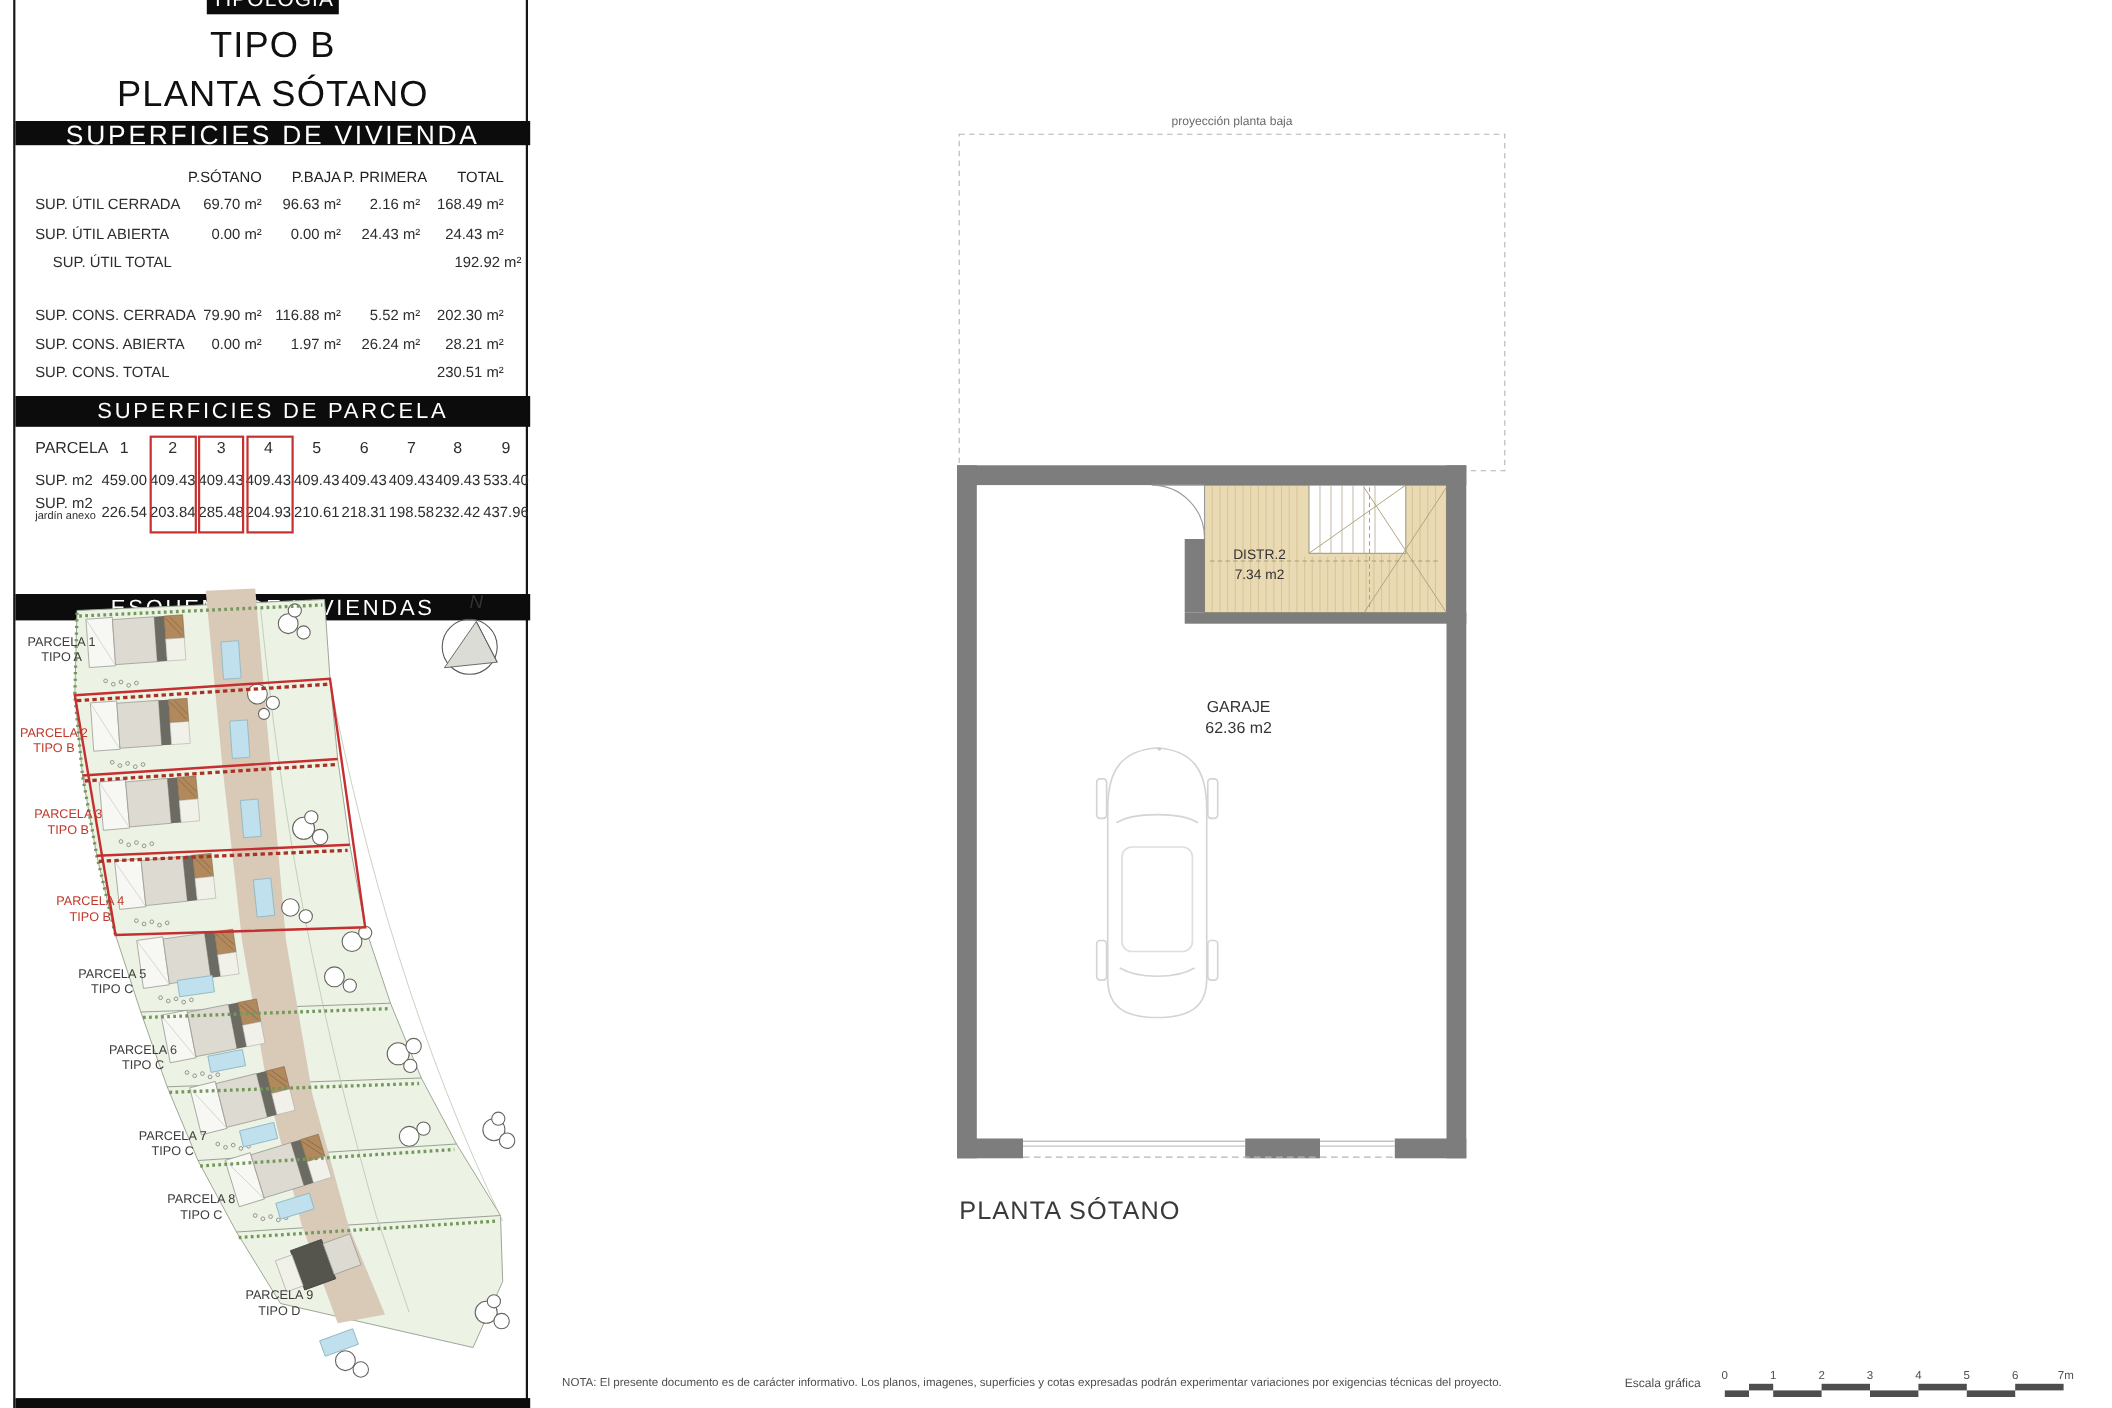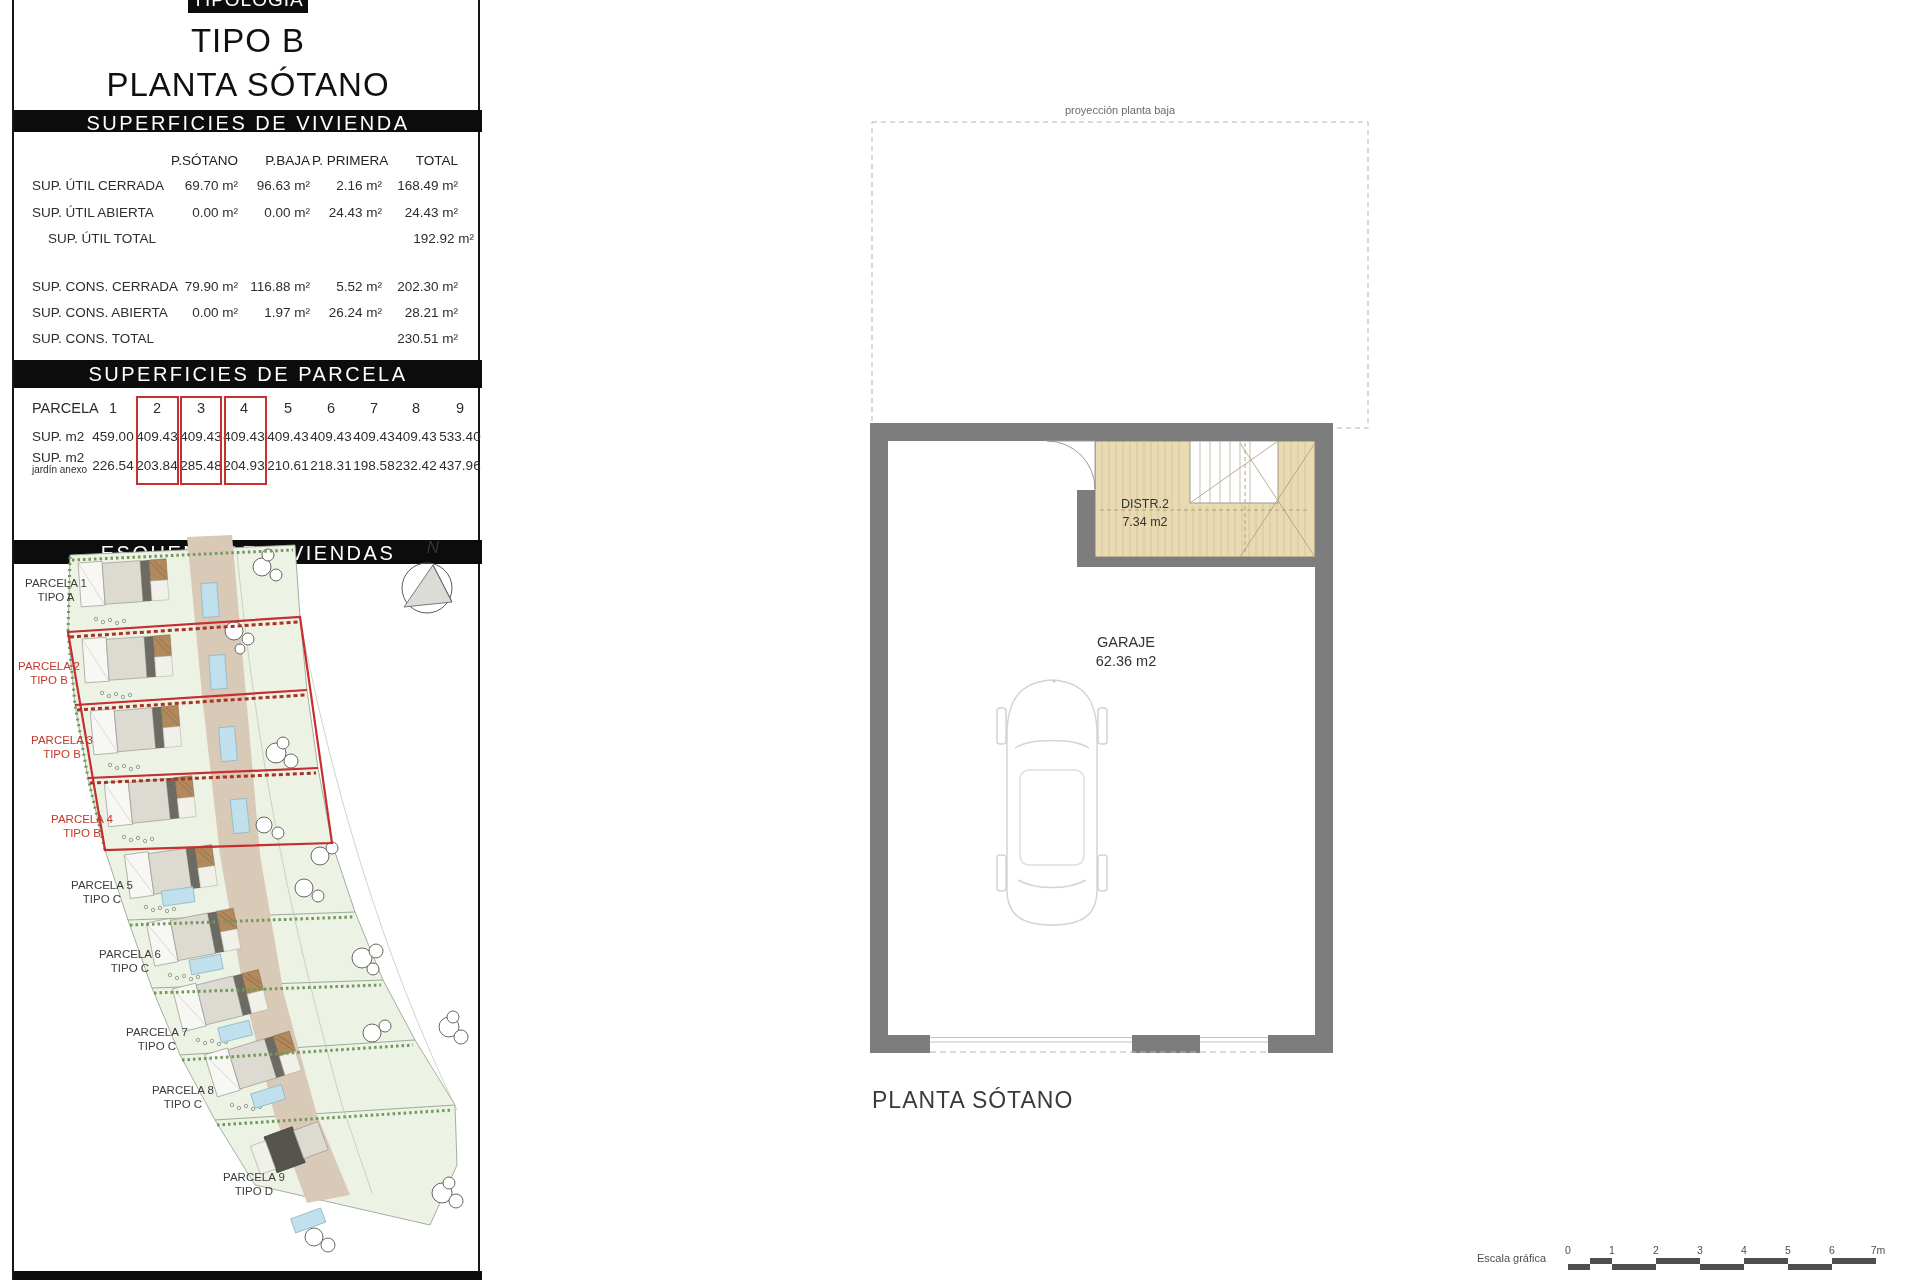--- a/index.html
+++ b/index.html
@@ -34,21 +34,21 @@
 
 <div id="panel" class="abs">
 
   <div id="topbar" class="blackbar">
     <span>TIPOLOGÍA</span>
   </div>
 
   <div class="bigtitle" style="top:22px;">TIPO B</div>
   <div class="bigtitle" style="top:66px;">PLANTA SÓTANO</div>
 
-  <div class="blackbar" style="top:110px;height:22px;font-size:20px;line-height:27px;">
+  <div class="blackbar" style="top:110px;height:22px;font-size:24px;line-height:27px;">
     <span>SUPERFICIES DE VIVIENDA</span>
   </div>
 
   <div class="vrow hdr" style="top:153px;">
     <span class="vc c1">P.SÓTANO</span>
     <span class="vc c2">P.BAJA</span>
     <span class="vc c3">P. PRIMERA</span>
     <span class="vc c4">TOTAL</span>
   </div>
   <div class="vrow" style="top:178px;">
@@ -390,20 +390,21 @@
     <path d="M 165,668 C 180,658 224,658 239,668" fill="none"></path>
     <path d="M 168,800 C 185,810 219,810 236,800" fill="none"></path>
     <rect x="170" y="690" width="64" height="95" rx="9" fill="none" stroke="#dedede"></rect>
     <circle cx="204" cy="601" r="1.6" fill="#cccccc" stroke="none"></circle>
   </g>
 
   <text x="22" y="1028" font-size="23" letter-spacing="1" fill="#3a3a3a">PLANTA SÓTANO</text>
 </svg>
 
 <div class="note" style="left:511px;top:1250px;">
+  <div>NOTA: El presente documento es de carácter informativo. Los planos, imagenes, superficies y cotas expresadas podrán experimentar variaciones por exigencias técnicas del proyecto.</div>
 </div>
 
 <div class="note" style="left:1477px;top:1251px;font-size:11px;">Escala gráfica</div>
 
 <svg class="abs" style="left:1563px;top:1242px;" width="340" height="40" viewBox="0 0 340 40">
   <g font-size="10.5" fill="#4f4f4f" text-anchor="middle">
     <text x="5" y="12">0</text>
     <text x="49" y="12">1</text>
     <text x="93" y="12">2</text>
     <text x="137" y="12">3</text>

